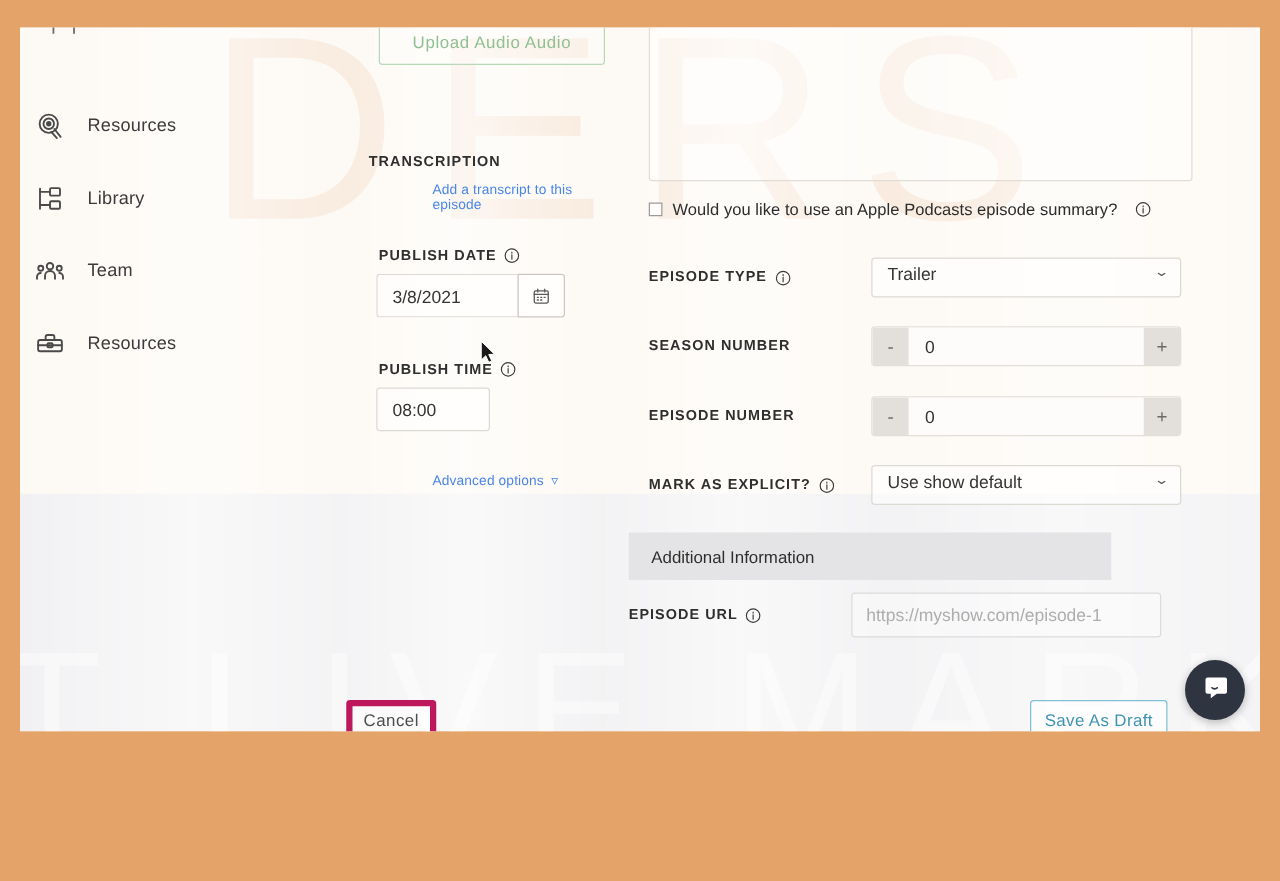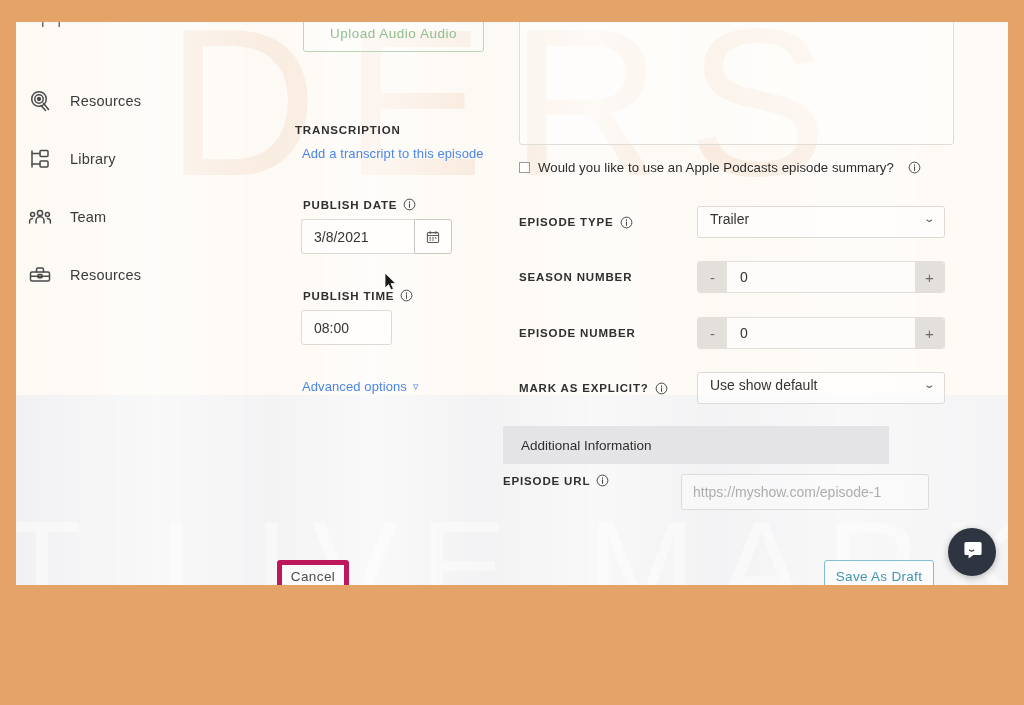--- a/index.html
+++ b/index.html
@@ -108,24 +108,25 @@
     font-weight: 700;
     letter-spacing: .85px;
     color: #2f2f2f;
     text-transform: uppercase;
     display: inline-flex; align-items: center; gap: 6px;
   }
   .info-ic { width: 13px; height: 13px; display: inline-block; flex: none; }
   .info-ic svg { display: block; width: 13px; height: 13px; }
 
   .link {
-    font-size: 13px;
+    font-size: 11px;
     color: #4a86e8;
     letter-spacing: .1px;
     cursor: pointer;
+    margin-left: 44px;
   }
 
   
   #upload-btn {
     position: absolute; left: 32px; top: -8px;
     width: 181px; height: 38px;
     border: 1px solid #b8d9b8;
     border-radius: 3px;
     background: rgba(255,255,255,.28);
     color: #8fbf92;
@@ -251,21 +252,21 @@
     width: 386px; height: 38px;
     background: #e4e4e6;
     display: flex; align-items: center;
     padding-left: 18px;
     font-size: 13.5px; color: #2e2e2e;
     z-index: 4;
   }
   #url-row {
     position: absolute; left: 487px; top: 452px;
     width: 446px; height: 36px;
-    display: flex; align-items: flex-start;
+    display: flex; align-items: center;
     z-index: 4;
   }
   #url-label { width: 178px; flex: none; }
   #url-input {
     width: 248px; height: 36px;
     border: 1px solid #dcdcdc;
     border-radius: 3px;
     background: rgba(255,255,255,.35);
     display: flex; align-items: center;
     padding-left: 11px;

